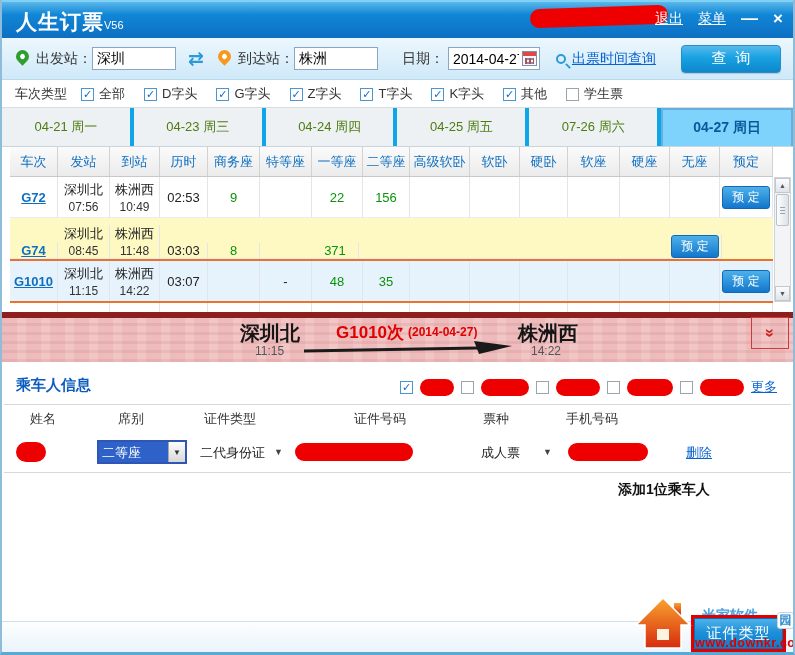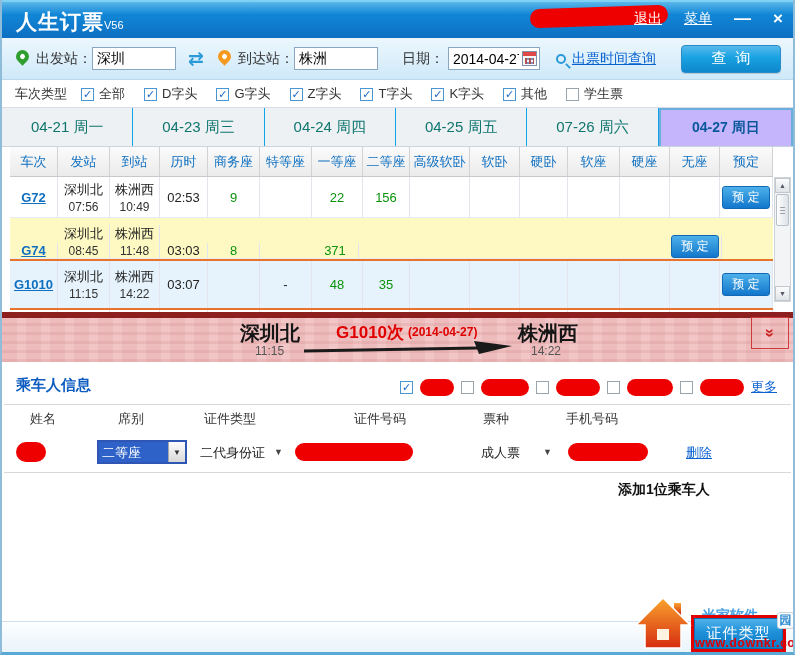--- a/index.html
+++ b/index.html
@@ -5,21 +5,21 @@
   * { margin:0; padding:0; box-sizing:border-box; }
   body { background:#c8c8c8; font-family:"Liberation Sans","DejaVu Sans",sans-serif; }
   .win { width:795px; height:655px; position:relative; background:#fff; overflow:hidden;
          border-left:2px solid #8fbcd8; border-right:2px solid #8fbcd8; border-bottom:3px solid #5aa8d4; }
 
   
   .titlebar { position:absolute; top:0; left:0; right:0; height:38px;
               background:linear-gradient(#5ab7ea,#1186d6 35%,#0d6fc2); border-top:2px solid #7fd2f4; }
   .app-title { position:absolute; left:14px; top:6px; color:#fff; font-size:21px; font-weight:bold; letter-spacing:1px; }
   .app-ver { font-size:11px; font-weight:normal; letter-spacing:0; }
-  .tb-right { position:absolute; right:10px; top:7px; display:flex; align-items:center; gap:22px; }
+  .tb-right { position:absolute; right:10px; top:7px; display:flex; align-items:center; gap:15px; }
   .tb-link { color:#fff; font-size:14px; text-decoration:underline; cursor:pointer; }
   .tb-btn  { color:#fff; font-size:17px; font-weight:bold; cursor:pointer; line-height:20px; }
   .redact { background:#ee0000; display:inline-block; border-radius:10px; }
   .redact-title { position:absolute; left:528px; top:5px; width:138px; height:19px; transform:rotate(-2deg); }
 
   
   .searchbar { position:absolute; top:38px; left:0; right:0; height:42px;
                background:linear-gradient(#ecf7fd,#cfe9f9); border-bottom:1px solid #b9d9ec;
                display:flex; align-items:center; padding:0 12px; }
   .pin { width:13px; height:13px; border-radius:50% 50% 50% 0; transform:rotate(-45deg); position:relative; margin:0 7px 4px 2px; }
@@ -49,33 +49,33 @@
              font-size:13px; color:#333; background:#fff; }
   .filters .lbl { margin:0 14px 0 13px; }
   .cbi { display:flex; align-items:center; gap:5px; margin-right:19px; cursor:pointer; }
   .cb { width:13px; height:13px; border:1px solid #9aa4ac; background:#fff; display:inline-flex;
         align-items:center; justify-content:center; font-size:11px; line-height:11px; }
   .cb.checked { border-color:#4a96d2; color:#1565c8; font-weight:bold; }
 
   
   .tabs { position:absolute; top:107px; left:0; right:0; height:40px; display:flex;
           background:#eef1f4; border-top:1px solid #d6dde4; border-bottom:1px solid #c8d4de; }
-  .tab { flex:1; display:flex; align-items:center; justify-content:center; font-size:15px; color:#0f766e;
-         border-right:1px solid #0ea5e9; cursor:pointer; }
-  .tab.selected { background:#c4b5fd; border:2px solid #6aaede; border-bottom:none; font-weight:bold; color:#0a589c; font-size:14px; }
+  .tab { flex:1; display:flex; align-items:center; justify-content:center; font-size:13px; color:#4d7c0f;
+         border-right:4px solid #0ea5e9; cursor:pointer; }
+  .tab.selected { background:#7dd3fc; border:2px solid #6aaede; border-bottom:none; font-weight:bold; color:#0a589c; font-size:14px; }
 
   
   .thead { position:absolute; top:147px; left:8px; width:763px; height:30px; display:flex;
            background:linear-gradient(#fbfbfb,#ebebeb); border-bottom:1px solid #c8c8c8; }
   .th { display:flex; align-items:center; justify-content:center; font-size:13px; color:#0e6fc0;
         border-right:1px solid #d2d2d2; }
   .tbody { position:absolute; top:177px; left:8px; width:763px; height:135px; overflow:hidden; background:#fff; }
   .tr { display:flex; height:41px; }
   .tr.alt { background:#fef9c3;align-items:flex-end; }
-  .tr.sel { background:#e7f3fc; border-top:2px solid #e8732c; border-bottom:2px solid #e8732c; height:51px; }
+  .tr.sel { background:#e7f3fc; border-top:2px solid #e8732c; border-bottom:2px solid #e8732c; height:44px; }
   .tr.ghost { height:12px; }
   .td { display:flex; flex-direction:column; align-items:center; justify-content:center; font-size:13px; color:#222;
         border-right:1px solid #e2e6ec; border-bottom:1px solid #e6edf4; }
   .tr.sel .td { border-bottom:none; }
   .train-link { color:#0e6fc0; font-weight:bold; text-decoration:underline; font-size:13px; cursor:pointer; }
   .stn { font-size:13px; color:#222; } .time { font-size:12px; color:#333; margin-top:1px; }
   .green { color:#0a930a; }
   .book-btn { width:48px; height:23px; background:linear-gradient(#4db0ea,#1277cc); border:1px solid #1268b4;
               border-radius:3px; color:#fff; font-size:12px; line-height:21px; text-align:center; cursor:pointer; }
   .w0{width:48px}.w1{width:52px}.w2{width:50px}.w3{width:48px}.w4{width:52px}.w5{width:52px}.w6{width:51px}.w7{width:47px}

